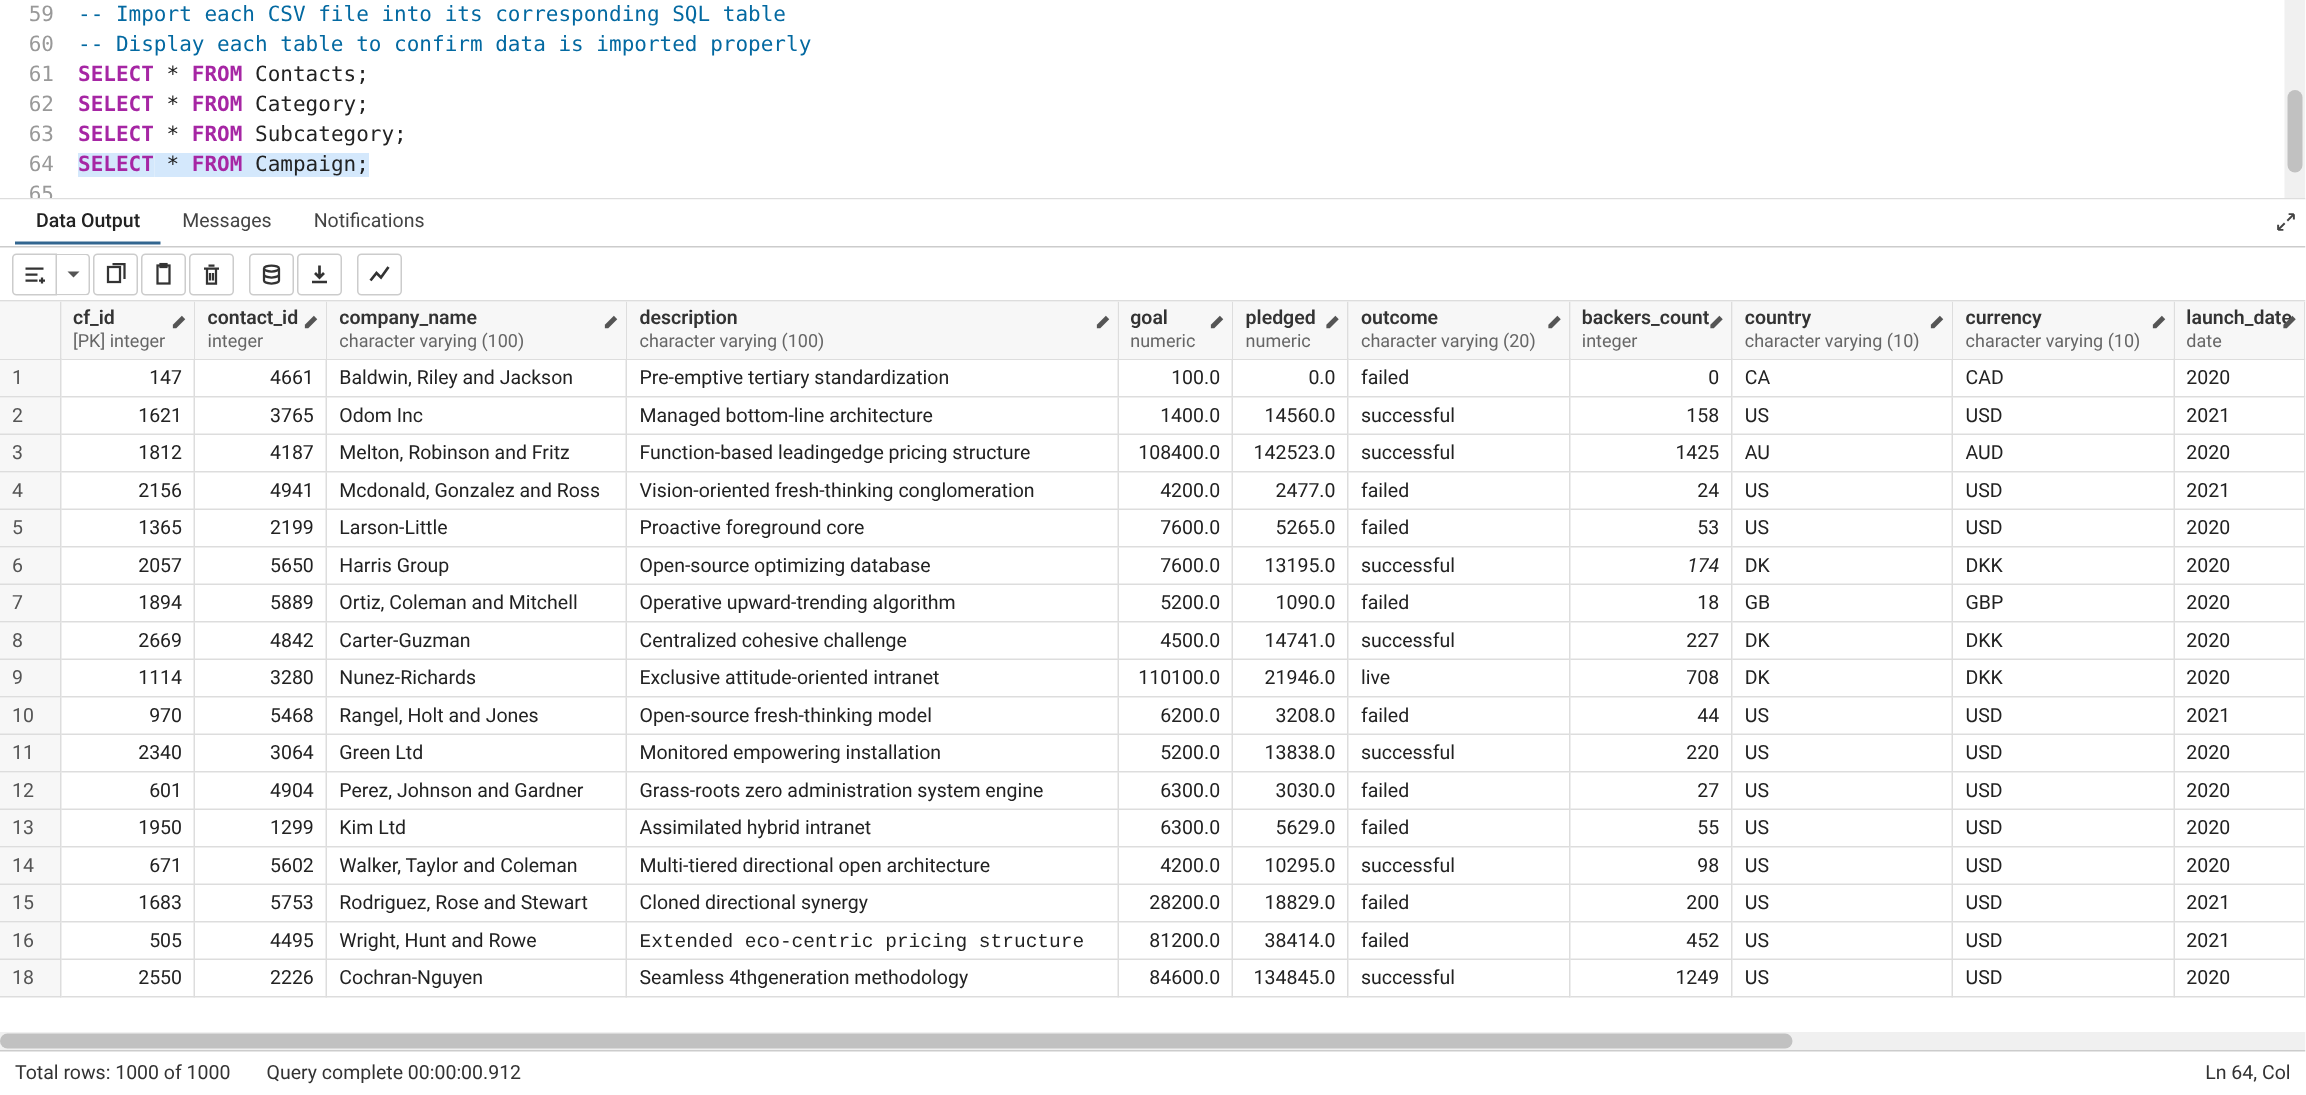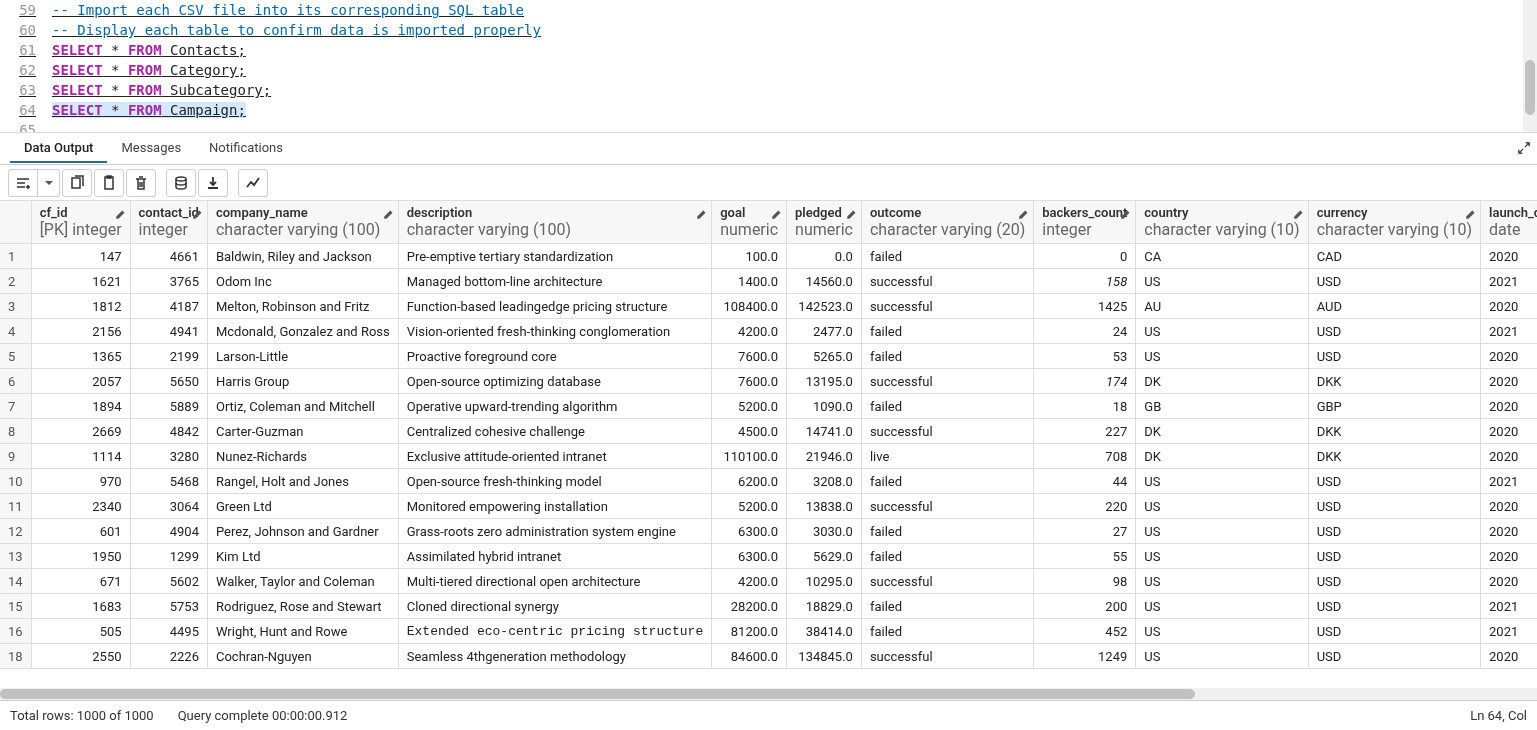--- a/index.html
+++ b/index.html
@@ -1,21 +1,21 @@
 <!DOCTYPE html>
 <html><head>
 <meta charset="utf-8">
 <style>
 * { margin: 0; padding: 0; box-sizing: border-box; }
 body { font-family: -apple-system, BlinkMacSystemFont, "Segoe UI", Roboto, sans-serif; font-size: 13px; color: #222; background: #fff; overflow: hidden; }
 
 .main { display: flex; flex-direction: column; height: 730px; }
 
 
-.editor-area { position: relative; background: #fff; border-bottom: 1px solid #ddd; height: 133px; overflow: hidden; text-decoration: underline; }
+.editor-area { position: relative; background: #fff; border-bottom: 1px solid #ddd; height: 133px; overflow: hidden; }
 .editor-scroll { position: absolute; right: 0; top: 0; width: 14px; height: 133px; background: #f0f0f0; }
 .editor-scroll-thumb { position: absolute; right: 2px; top: 60px; width: 10px; height: 55px; background: #c1c1c1; border-radius: 5px; }
 .code-lines { font-family: "Consolas", "Monaco", monospace; font-size: 14px; line-height: 20px; }
 .code-line { display: flex; }
 .gutter { width: 48px; text-align: right; padding-right: 12px; color: #999; user-select: none; }
 .code-text { white-space: pre; padding-left: 4px; }
 .kw { color: #a626a4; font-weight: bold; }
 .comment { color: #0369a1; }
 .highlighted { background: #d4e8fc; }
 
@@ -33,21 +33,21 @@
 .tbtn-split { display: flex; }
 .tbtn-split .tbtn:first-child { border-top-right-radius: 0; border-bottom-right-radius: 0; }
 .tbtn-split .tbtn:last-child { border-top-left-radius: 0; border-bottom-left-radius: 0; border-left: none; width: 22px; }
 
 
 .grid-wrap { flex: 1; overflow: auto; position: relative; }
 .grid { border-collapse: collapse; table-layout: fixed; }
 .grid th, .grid td { border-right: 1px solid #ddd; border-bottom: 1px solid #ddd; text-align: left; padding: 4px 8px; white-space: nowrap; overflow: hidden; text-overflow: ellipsis; }
 .grid th { background: #f7f7f7; font-weight: normal; height: 35px; vertical-align: top; padding-top: 4px; position: relative; }
 .grid th .col-name { font-weight: 600; color: #333; display: block; }
-.grid th .col-type { color: #666; font-size: 16px; }
+.grid th .col-type { color: #666; font-size: 12px; }
 .grid th .edit-ic { position: absolute; right: 4px; top: 8px; }
 .grid th .edit-ic svg { width: 12px; height: 12px; }
 .grid td { height: 25px; }
 .grid .row-num-col { width: 42px; text-align: left; background: #f7f7f7; color: #555; }
 .grid td.num { text-align: right; }
 
 .hscroll { height: 12px; background: #f0f0f0; position: relative; }
 .hscroll-thumb { position: absolute; left: 0; top: 1px; height: 10px; width: 1195px; background: #c1c1c1; border-radius: 5px; }
 
 
@@ -214,21 +214,21 @@
           </tr>
           <tr>
             <td class="row-num-col">2</td>
             <td class="num" style="width: 92px;">1621</td>
             <td class="num" style="width: 90px;">3765</td>
             <td style="width: 202px;">Odom Inc</td>
             <td style="width: 330px;">Managed bottom-line architecture</td>
             <td class="num" style="width: 78px;">1400.0</td>
             <td class="num" style="width: 78px;">14560.0</td>
             <td style="width: 150px;">successful</td>
-            <td class="num" style="width: 110px; font-style: italic;">158</td>
+            <td class="num" style="width: 110px;">158</td>
             <td style="width: 150px;">US</td>
             <td style="width: 150px;">USD</td>
             <td style="width: 60px;">2021</td>
           </tr>
           <tr>
             <td class="row-num-col">3</td>
             <td class="num" style="width: 92px;">1812</td>
             <td class="num" style="width: 90px;">4187</td>
             <td style="width: 202px;">Melton, Robinson and Fritz</td>
             <td style="width: 330px;">Function-based leadingedge pricing structure</td>

